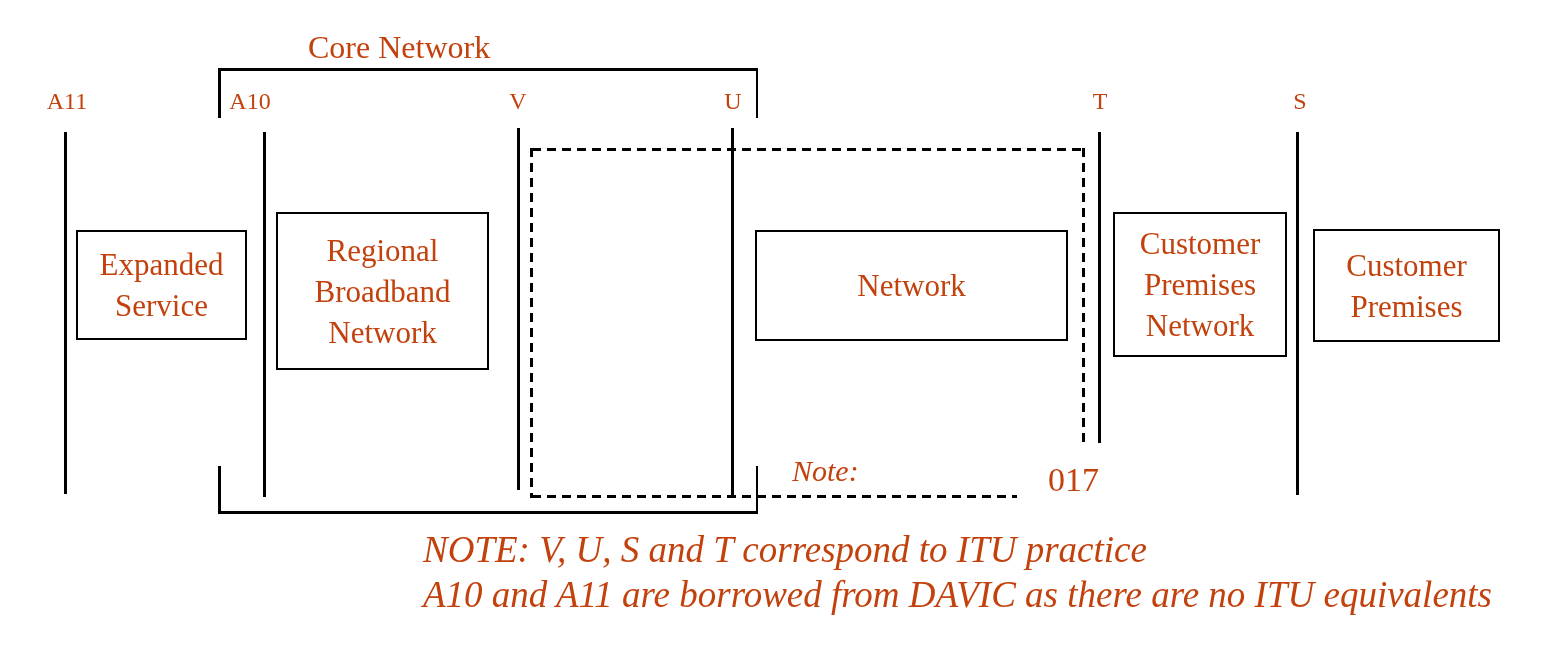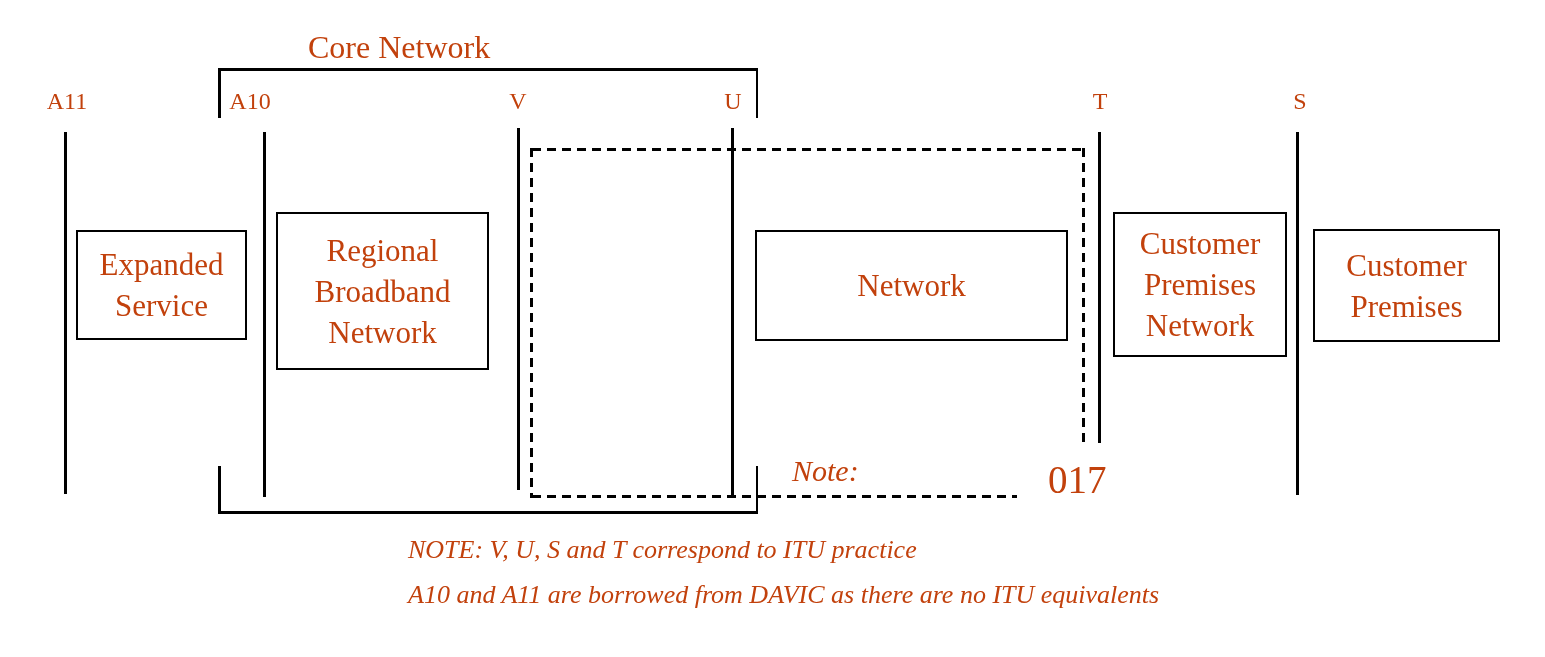--- a/index.html
+++ b/index.html
@@ -79,31 +79,31 @@
   .note-italic {
     position: absolute;
     font-style: italic;
     font-size: 30px;
     line-height: 32px;
     white-space: nowrap;
   }
   .note-plain {
     position: absolute;
     font-style: normal;
-    font-size: 39px;
+    font-size: 34px;
     line-height: 32px;
     white-space: nowrap;
   }
 
   .footnote {
     position: absolute;
-    left: 408px;
+    left: 423px;
     top: 527px;
     font-style: italic;
-    font-size: 26px;
+    font-size: 37px;
     line-height: 45px;
     white-space: nowrap;
   }
 </style>
 </head>
 <body>
 
 <div id="canvas">
 
   <div class="brace-title" style="left:308px; top:30px;">Core Network</div>

